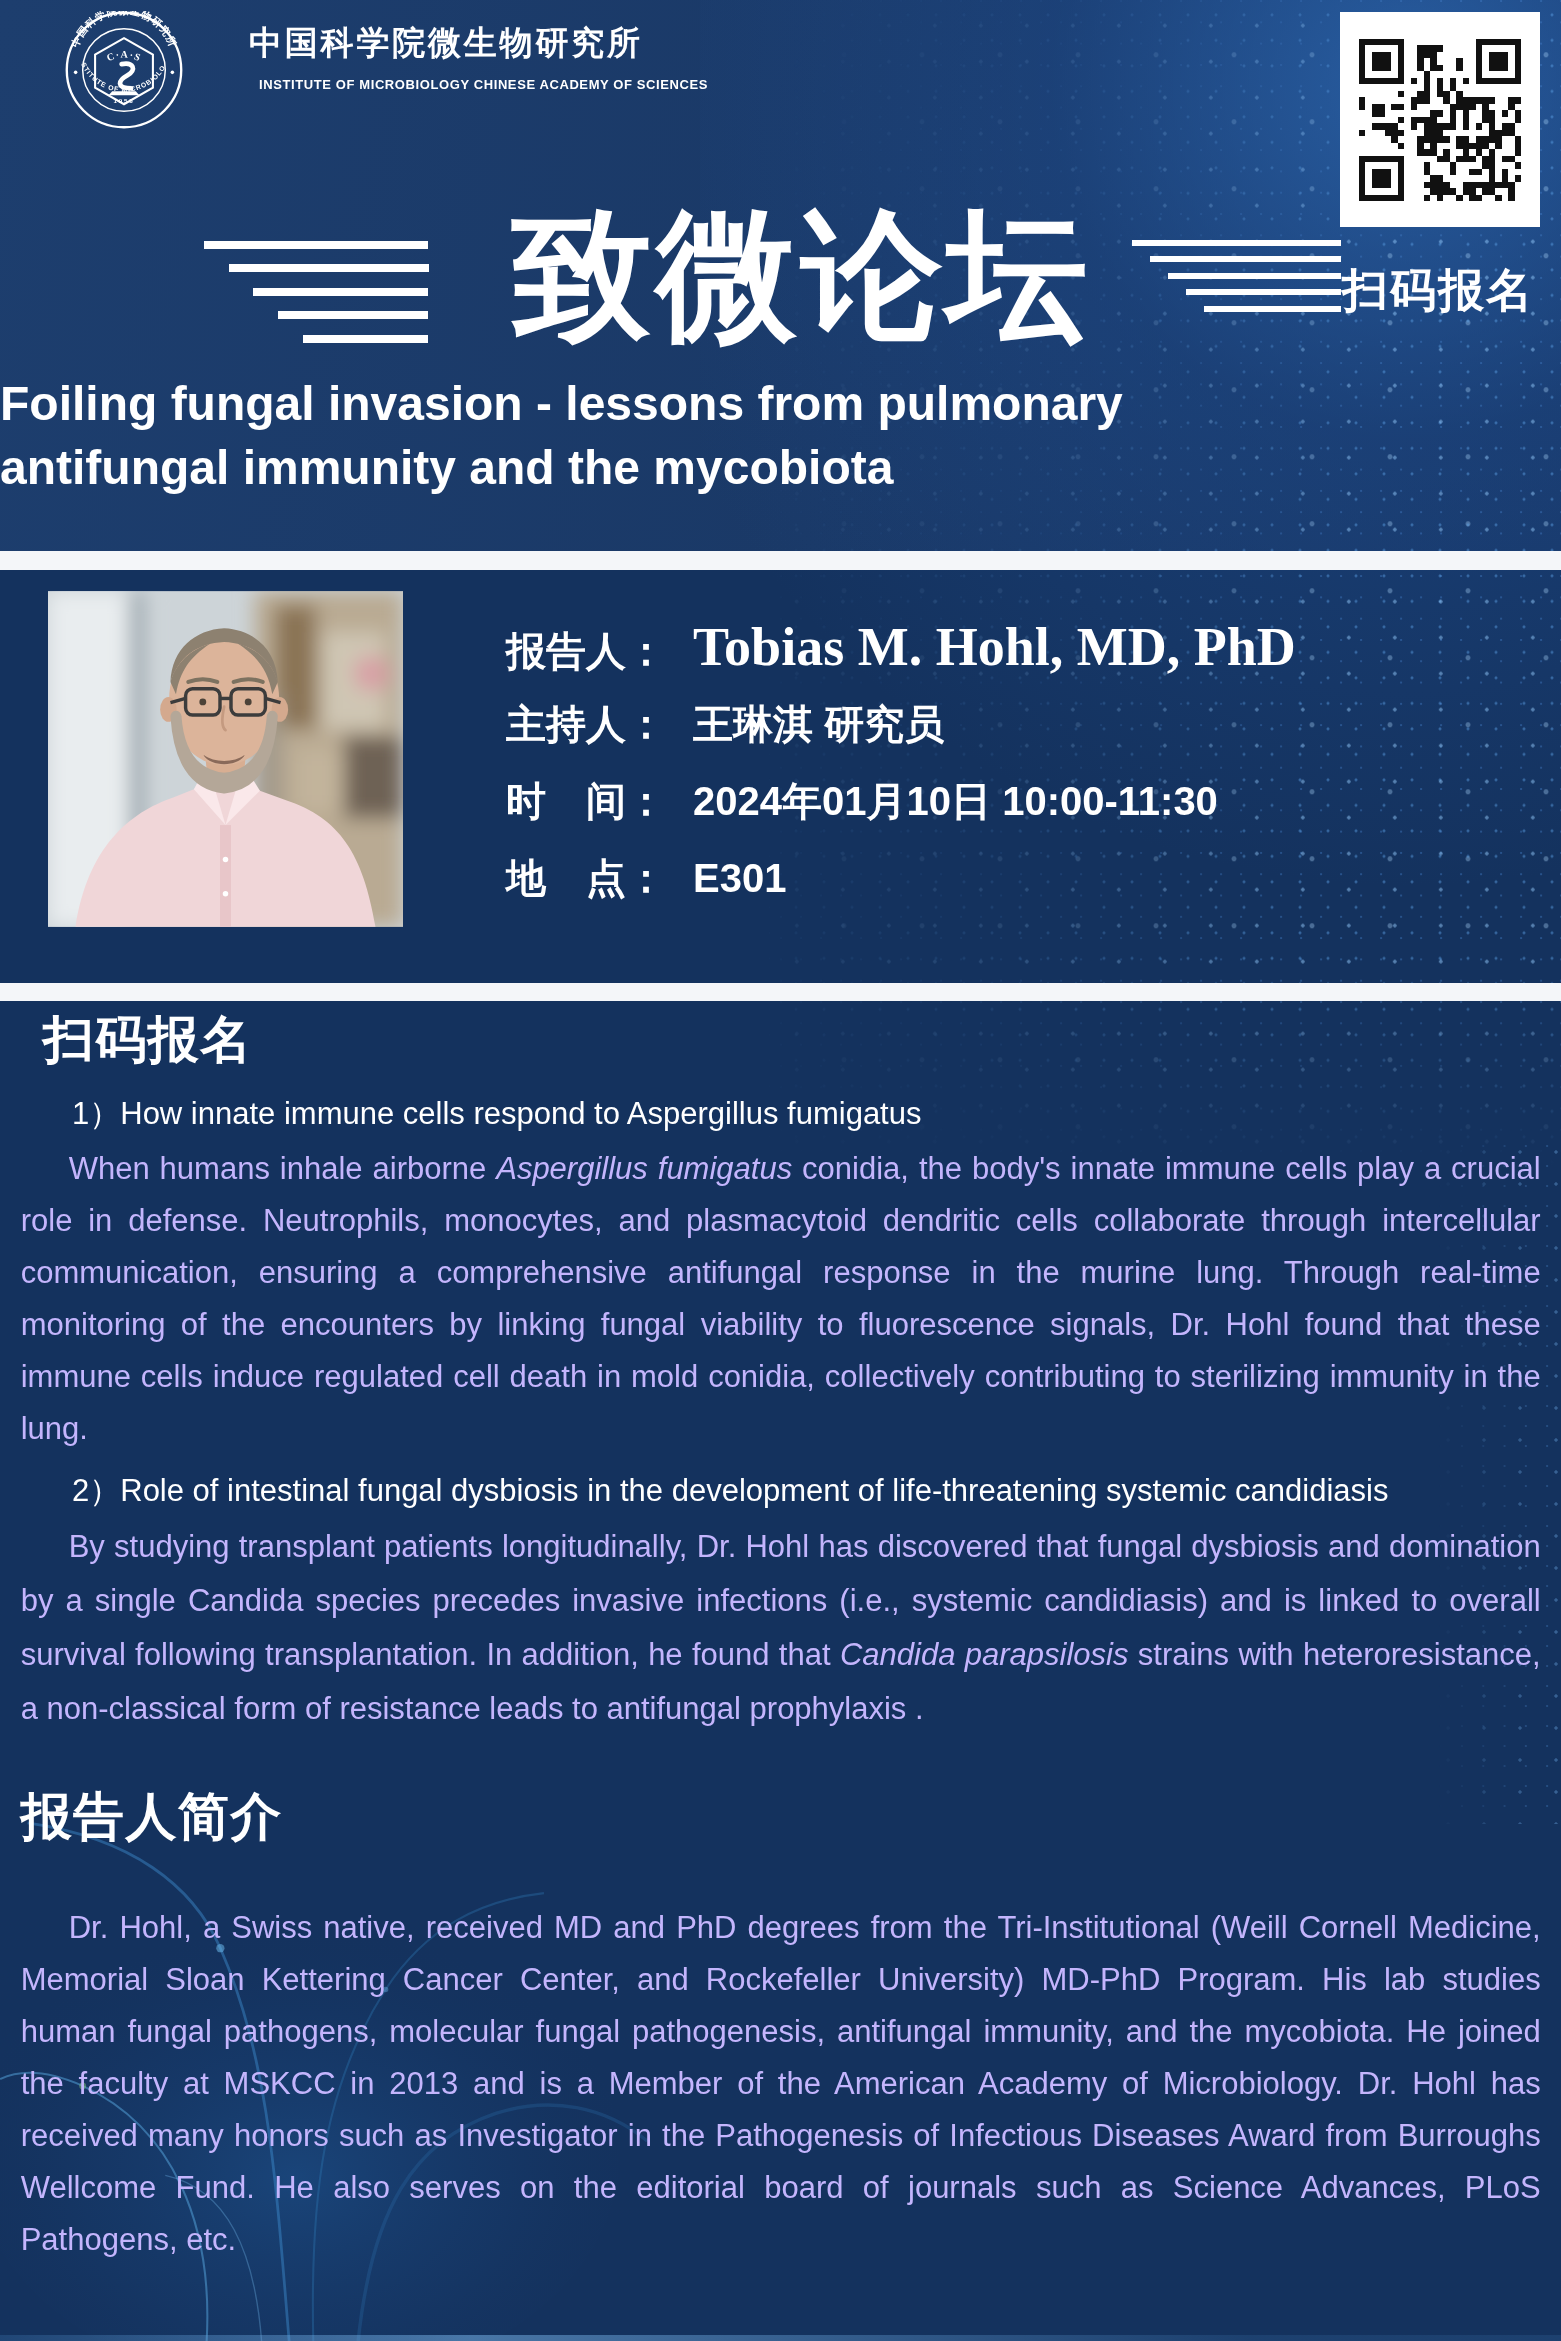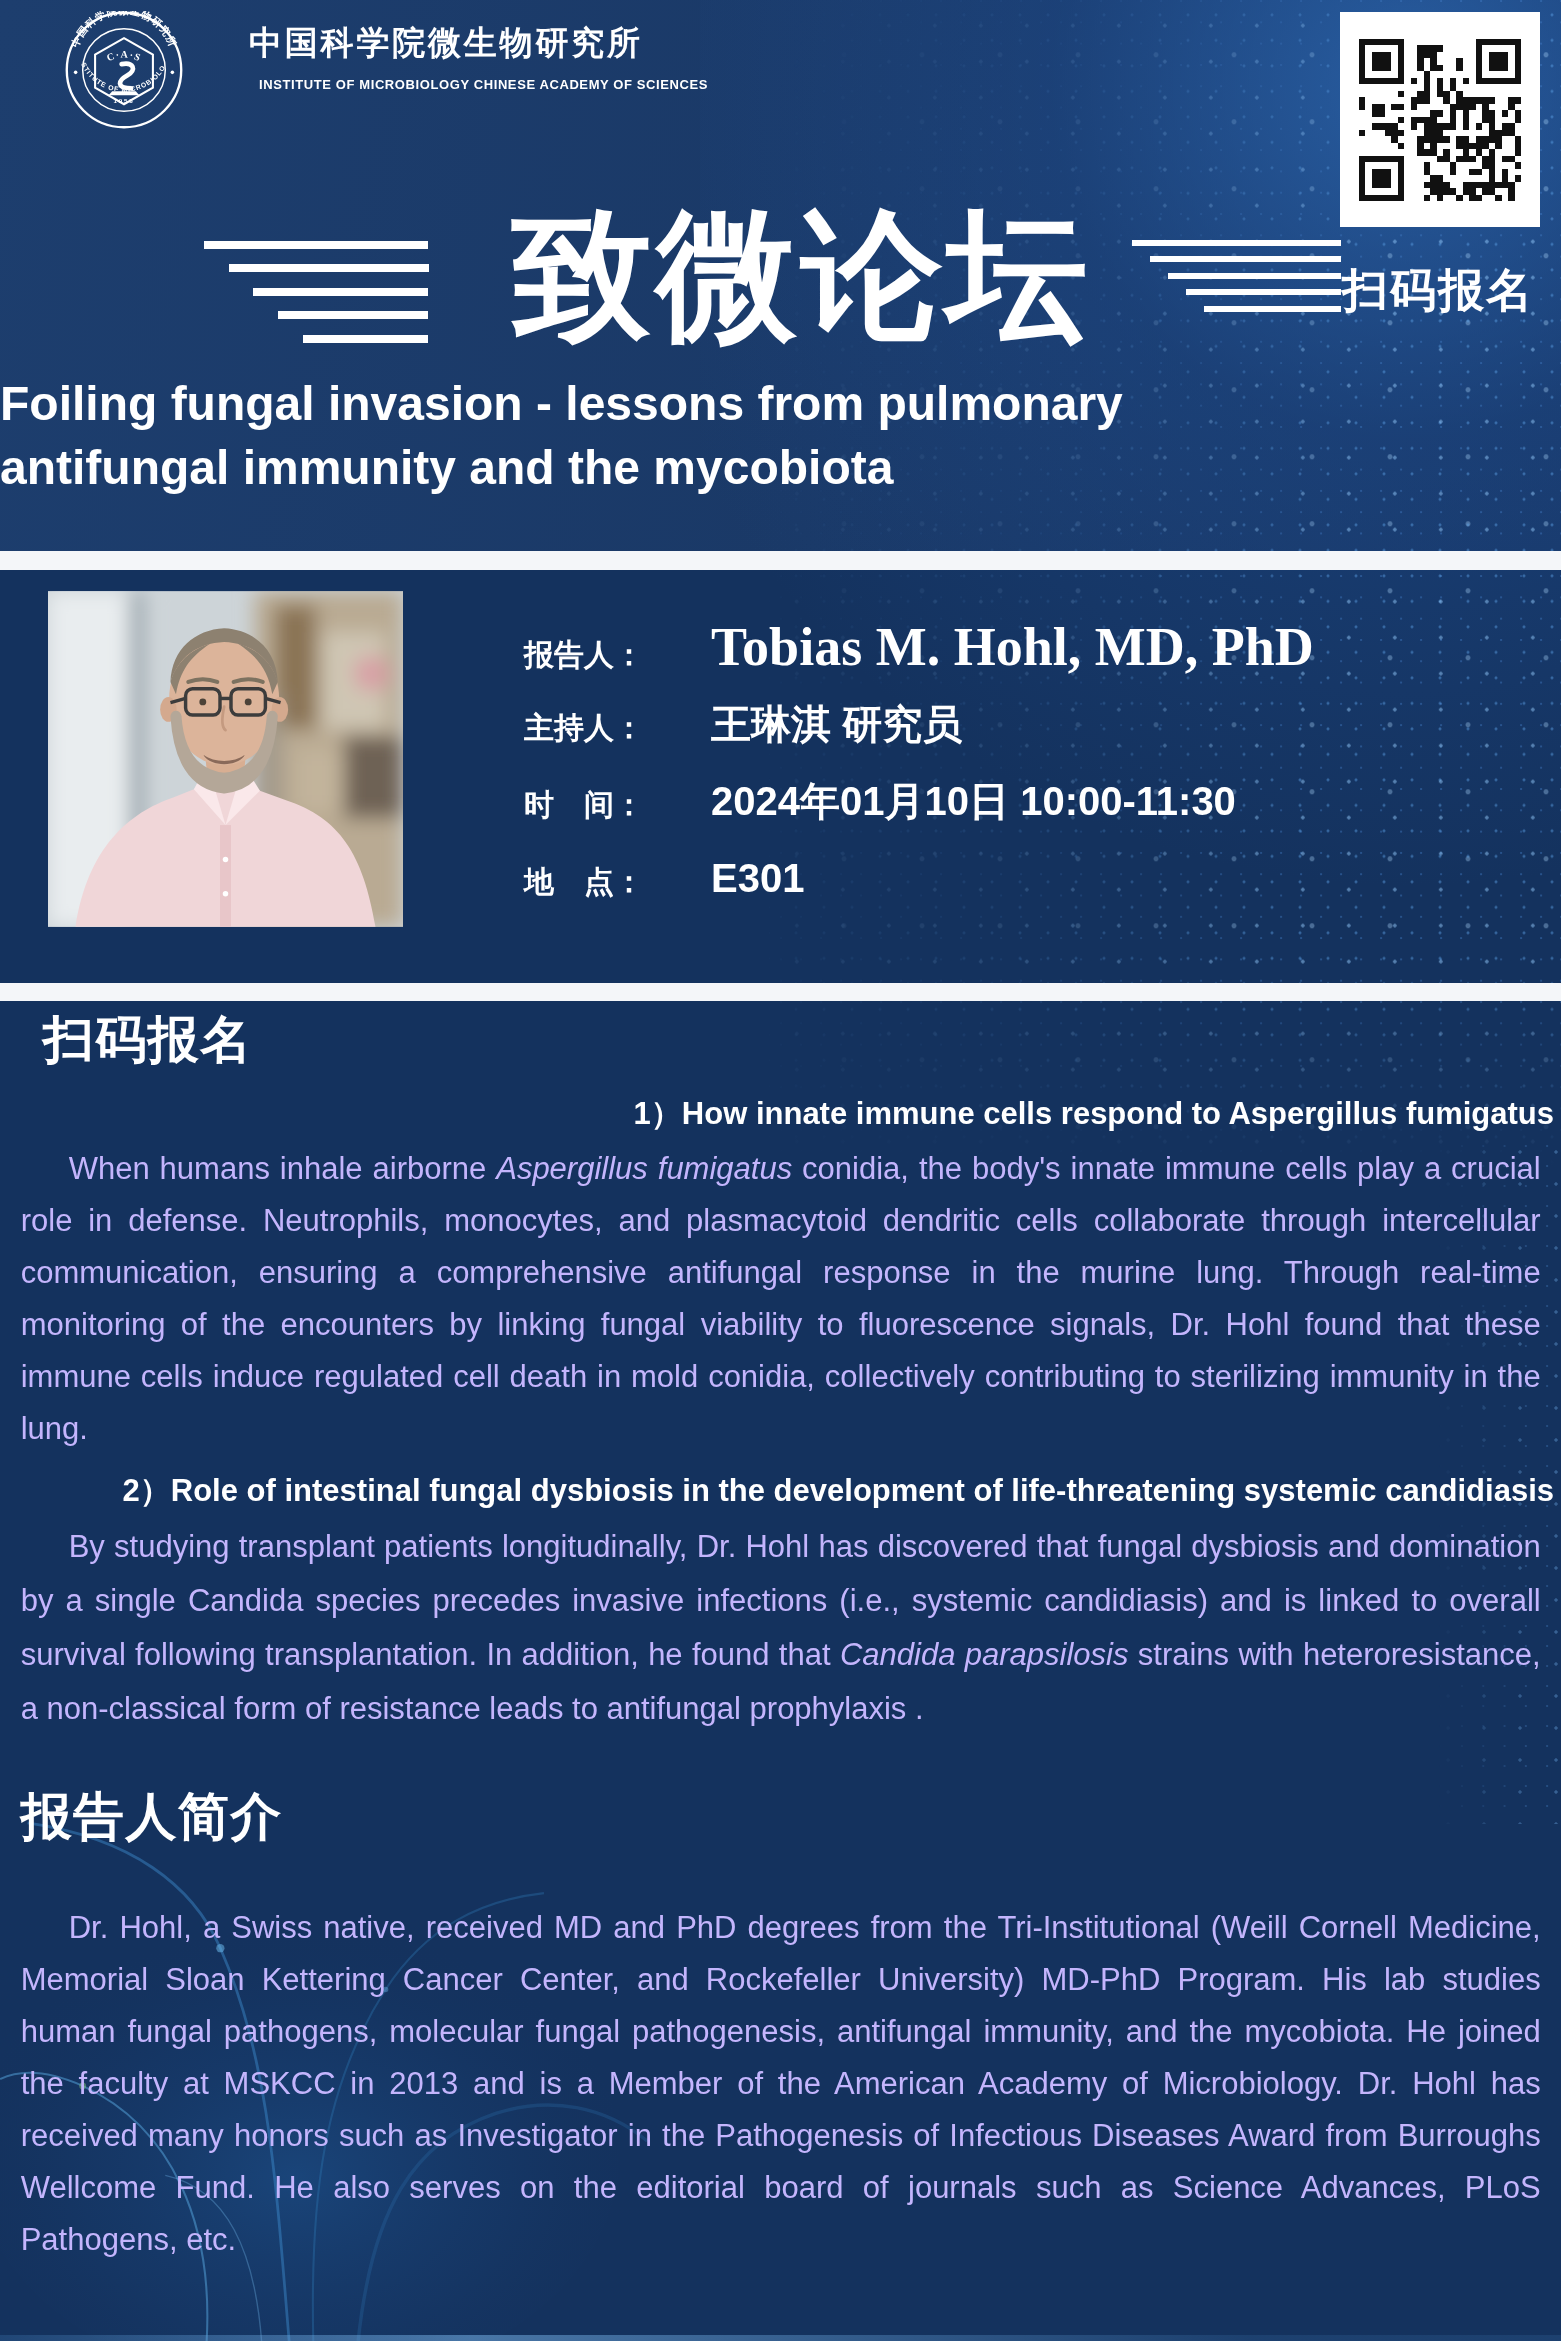--- a/index.html
+++ b/index.html
@@ -50,29 +50,29 @@
   .talk-title span{display:inline-block;max-width:1294px;font-size:48px;line-height:64px;font-weight:bold;}
 
   .divider{position:absolute;left:0;width:100%;background:#f4f6f9;}
   .divider.d1{top:551px;height:18.6px;}
   .divider.d2{top:983px;height:18px;}
 
   
   .photo{position:absolute;left:48px;top:591px;width:355px;height:336px;overflow:hidden;}
   .info{position:absolute;left:506px;top:616px;}
   .info-row{position:relative;height:77px;line-height:63px;white-space:nowrap;}
-  .info-label{display:inline-block;width:184px;font-size:30px;font-weight:bold;margin-left:18px;}
+  .info-label{display:inline-block;width:184px;font-size:40px;font-weight:bold;}
   .info-value{font-size:40px;font-weight:bold;}
   .info-value.serif{font-family:"Liberation Serif","DejaVu Serif",serif;font-size:54px;text-align:center;}
 
   
   .sec-head{position:absolute;font-size:51px;font-weight:bold;letter-spacing:1.4px;}
   .h-abstract{left:43px;top:1006px;}
   .h-bio{left:20.7px;top:1783px;}
-  .item-title{position:absolute;left:88px;width:1466px;font-size:31px;font-weight:bold;text-align:right;}
+  .item-title{position:absolute;left:72px;width:1466px;font-size:31px;font-weight:normal;}
   .it1{top:1093px;} .it2{top:1470px;}
   .para{position:absolute;left:20.7px;width:1520px;font-size:31px;color:#c4b5fd;
         text-align:justify;text-indent:48px;}
   .p1{top:1143px;line-height:52px;}
   .p2{top:1520px;line-height:54px;}
   .pbio{top:1877px;line-height:52px;margin-top:25px;}
 </style>
 </head>
 <body>
 

